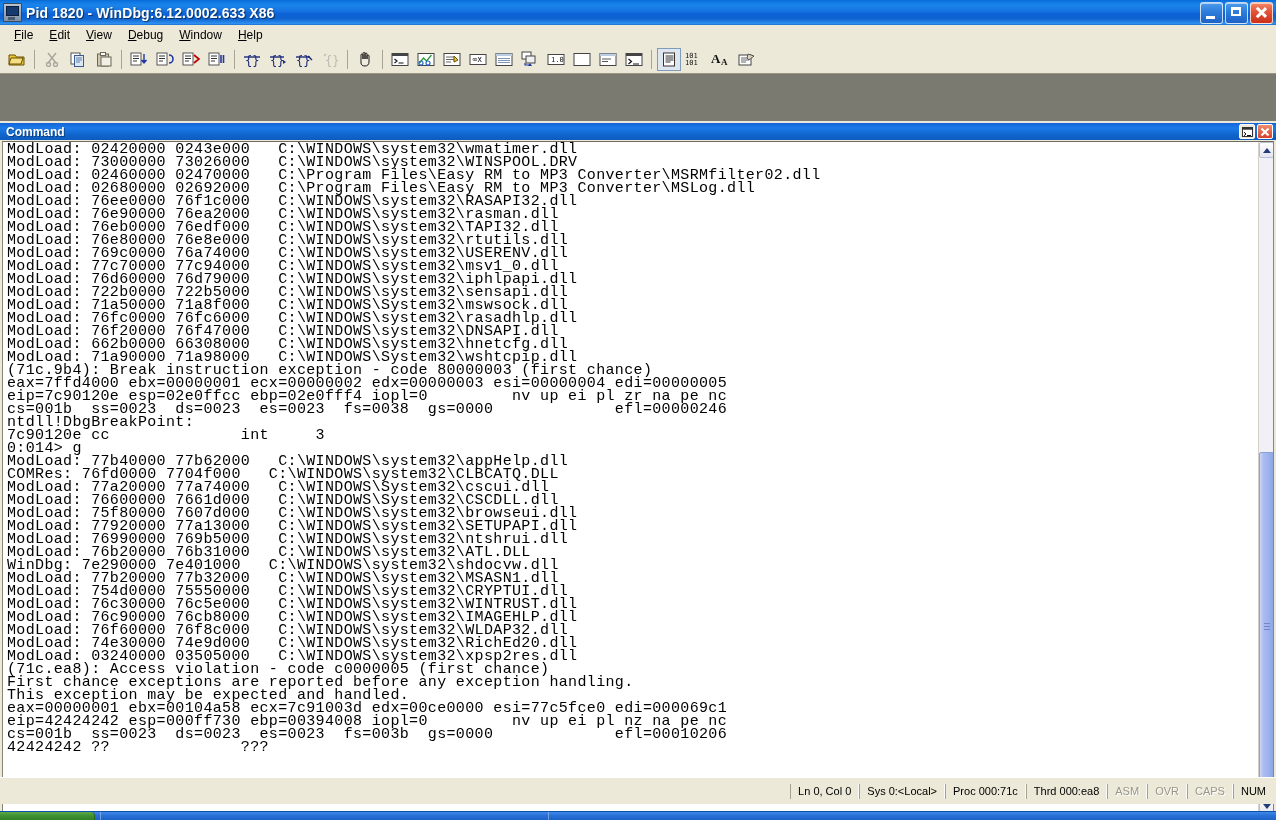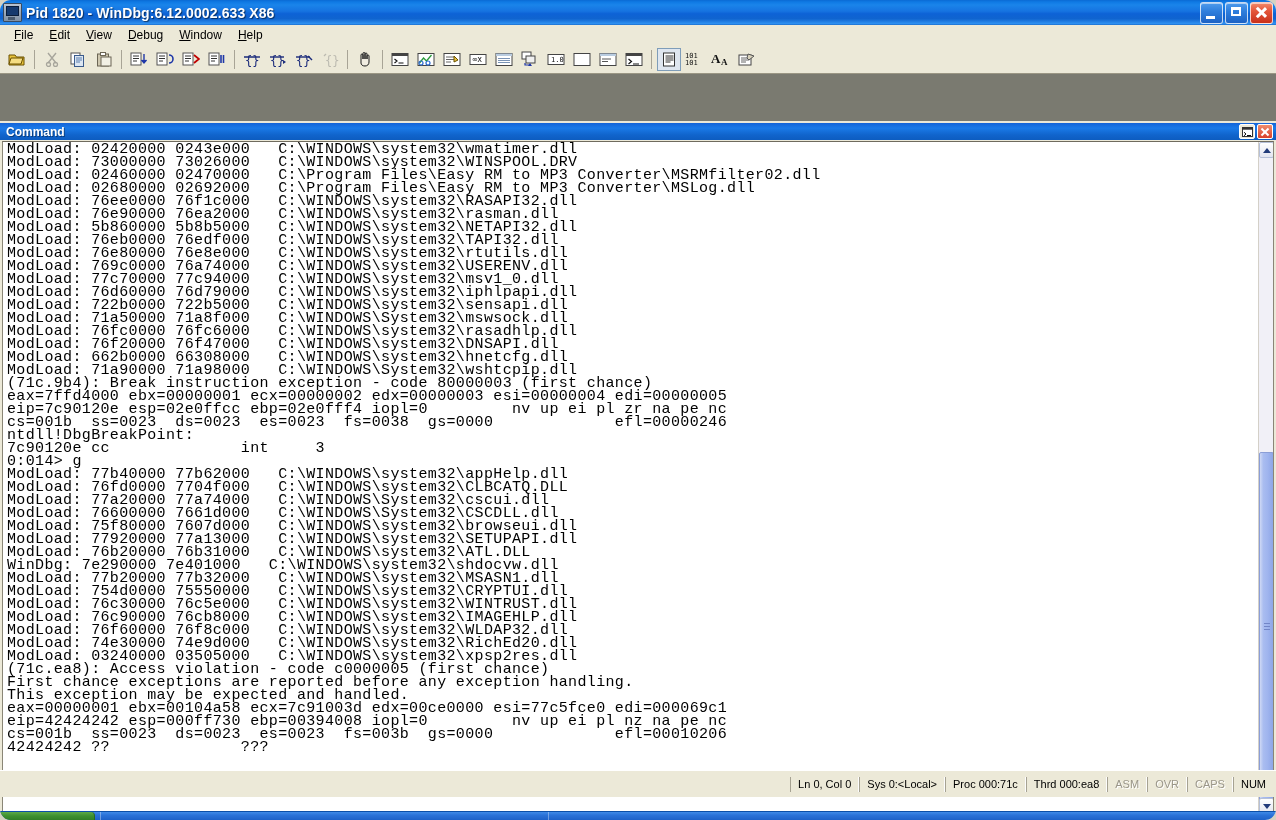--- a/index.html
+++ b/index.html
@@ -7,21 +7,20 @@
     width: 1276px; height: 820px;
     overflow: hidden;
     background: #d6d2c2;
     font-family: "Liberation Sans", sans-serif;
   }
   #app {
     position: relative;
     width: 1276px; height: 820px;
     background: #ece9d8;
     overflow: hidden;
-    border-radius: 11px;
   }
 
   
   .titlebar {
     position: absolute; left: 0; top: 0; width: 1276px; height: 25px;
     background: linear-gradient(to bottom,
         #0a6ad4 0%, #0f7ae4 8%, #1a84ea 20%, #1673e0 45%,
         #0d62d6 55%, #1064cf 75%, #2d8ff0 94%, #1b6fd0 100%);
     display: flex; align-items: center;
     box-sizing: border-box;
@@ -221,21 +220,21 @@
     font-family:"Liberation Mono","DejaVu Sans Mono",monospace;
     font-size:12.2px; color:#000;
     position:relative;
   }
   .caret {
     display:inline-block; width:1px; height:13px; background:#000;
   }
 
   
   .statusbar {
-    position:absolute; left:0; bottom:23px; width:1276px; height:27px;
+    position:absolute; left:0; bottom:16px; width:1276px; height:27px;
     background:#ece9d8;
     border-top:1px solid #ffffff;
     display:flex; align-items:center; justify-content:flex-end;
     box-sizing:border-box;
   }
   .status-pane {
     font-size:11px; color:#000;
     padding:0 7px; height:15px; line-height:15px;
     border-left:1px solid #a6a292;
     border-right:1px solid #fcfcfc;
@@ -498,45 +497,45 @@
       </div>
 
       <div class="console-wrap">
         <div class="console" id="console">
             <div class="cline">ModLoad: 02420000 0243e000   C:\WINDOWS\system32\wmatimer.dll</div>
             <div class="cline">ModLoad: 73000000 73026000   C:\WINDOWS\system32\WINSPOOL.DRV</div>
             <div class="cline">ModLoad: 02460000 02470000   C:\Program Files\Easy RM to MP3 Converter\MSRMfilter02.dll</div>
             <div class="cline">ModLoad: 02680000 02692000   C:\Program Files\Easy RM to MP3 Converter\MSLog.dll</div>
             <div class="cline">ModLoad: 76ee0000 76f1c000   C:\WINDOWS\system32\RASAPI32.dll</div>
             <div class="cline">ModLoad: 76e90000 76ea2000   C:\WINDOWS\system32\rasman.dll</div>
-            <div class="cline">ModLoad: 5b860000 5b8b5000   C:\WINDOWS\system32\NETAPI32.dll</div>
             <div class="cline">ModLoad: 76eb0000 76edf000   C:\WINDOWS\system32\TAPI32.dll</div>
             <div class="cline">ModLoad: 76e80000 76e8e000   C:\WINDOWS\system32\rtutils.dll</div>
             <div class="cline">ModLoad: 769c0000 76a74000   C:\WINDOWS\system32\USERENV.dll</div>
             <div class="cline">ModLoad: 77c70000 77c94000   C:\WINDOWS\system32\msv1_0.dll</div>
             <div class="cline">ModLoad: 76d60000 76d79000   C:\WINDOWS\system32\iphlpapi.dll</div>
             <div class="cline">ModLoad: 722b0000 722b5000   C:\WINDOWS\system32\sensapi.dll</div>
             <div class="cline">ModLoad: 71a50000 71a8f000   C:\WINDOWS\System32\mswsock.dll</div>
             <div class="cline">ModLoad: 76fc0000 76fc6000   C:\WINDOWS\system32\rasadhlp.dll</div>
             <div class="cline">ModLoad: 76f20000 76f47000   C:\WINDOWS\system32\DNSAPI.dll</div>
             <div class="cline">ModLoad: 662b0000 66308000   C:\WINDOWS\system32\hnetcfg.dll</div>
             <div class="cline">ModLoad: 71a90000 71a98000   C:\WINDOWS\System32\wshtcpip.dll</div>
             <div class="cline">(71c.9b4): Break instruction exception - code 80000003 (first chance)</div>
             <div class="cline">eax=7ffd4000 ebx=00000001 ecx=00000002 edx=00000003 esi=00000004 edi=00000005</div>
             <div class="cline">eip=7c90120e esp=02e0ffcc ebp=02e0fff4 iopl=0         nv up ei pl zr na pe nc</div>
             <div class="cline">cs=001b  ss=0023  ds=0023  es=0023  fs=0038  gs=0000             efl=00000246</div>
             <div class="cline">ntdll!DbgBreakPoint:</div>
             <div class="cline">7c90120e cc              int     3</div>
             <div class="cline">0:014&gt; g</div>
             <div class="cline">ModLoad: 77b40000 77b62000   C:\WINDOWS\system32\appHelp.dll</div>
-            <div class="cline">ModLoad: 76fd0000 7704f000   C:\WINDOWS\system32\CLBCATQ.DLL</div>
+            <div class="cline">COMRes: 76fd0000 7704f000   C:\WINDOWS\system32\CLBCATQ.DLL</div>
             <div class="cline">ModLoad: 77a20000 77a74000   C:\WINDOWS\System32\cscui.dll</div>
             <div class="cline">ModLoad: 76600000 7661d000   C:\WINDOWS\System32\CSCDLL.dll</div>
             <div class="cline">ModLoad: 75f80000 7607d000   C:\WINDOWS\system32\browseui.dll</div>
             <div class="cline">ModLoad: 77920000 77a13000   C:\WINDOWS\system32\SETUPAPI.dll</div>
+            <div class="cline">ModLoad: 76990000 769b5000   C:\WINDOWS\system32\ntshrui.dll</div>
             <div class="cline">ModLoad: 76b20000 76b31000   C:\WINDOWS\system32\ATL.DLL</div>
             <div class="cline">WinDbg: 7e290000 7e401000   C:\WINDOWS\system32\shdocvw.dll</div>
             <div class="cline">ModLoad: 77b20000 77b32000   C:\WINDOWS\system32\MSASN1.dll</div>
             <div class="cline">ModLoad: 754d0000 75550000   C:\WINDOWS\system32\CRYPTUI.dll</div>
             <div class="cline">ModLoad: 76c30000 76c5e000   C:\WINDOWS\system32\WINTRUST.dll</div>
             <div class="cline">ModLoad: 76c90000 76cb8000   C:\WINDOWS\system32\IMAGEHLP.dll</div>
             <div class="cline">ModLoad: 76f60000 76f8c000   C:\WINDOWS\system32\WLDAP32.dll</div>
             <div class="cline">ModLoad: 74e30000 74e9d000   C:\WINDOWS\system32\RichEd20.dll</div>
             <div class="cline">ModLoad: 03240000 03505000   C:\WINDOWS\system32\xpsp2res.dll</div>
             <div class="cline">(71c.ea8): Access violation - code c0000005 (first chance)</div>

